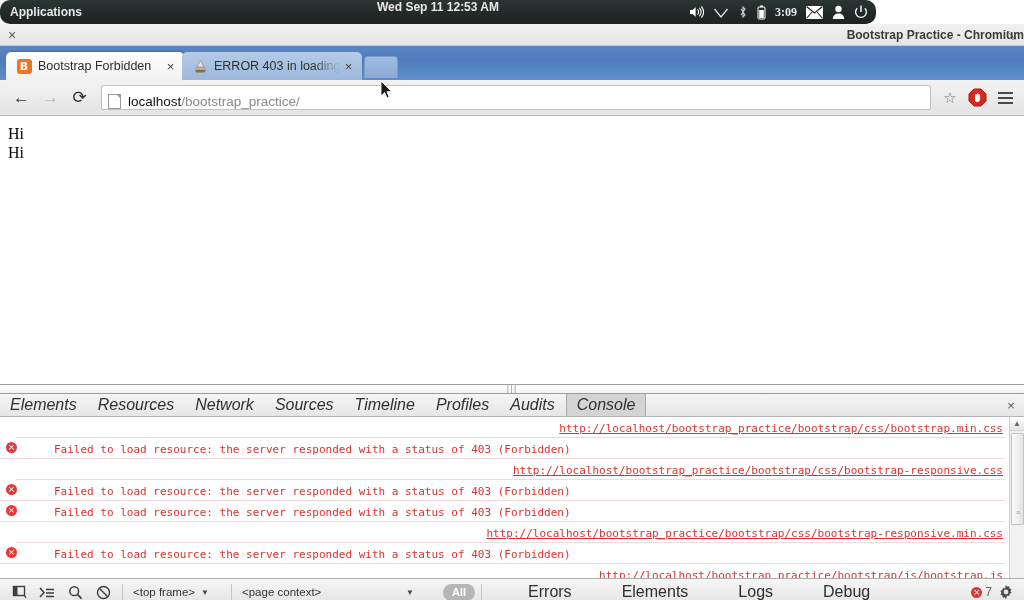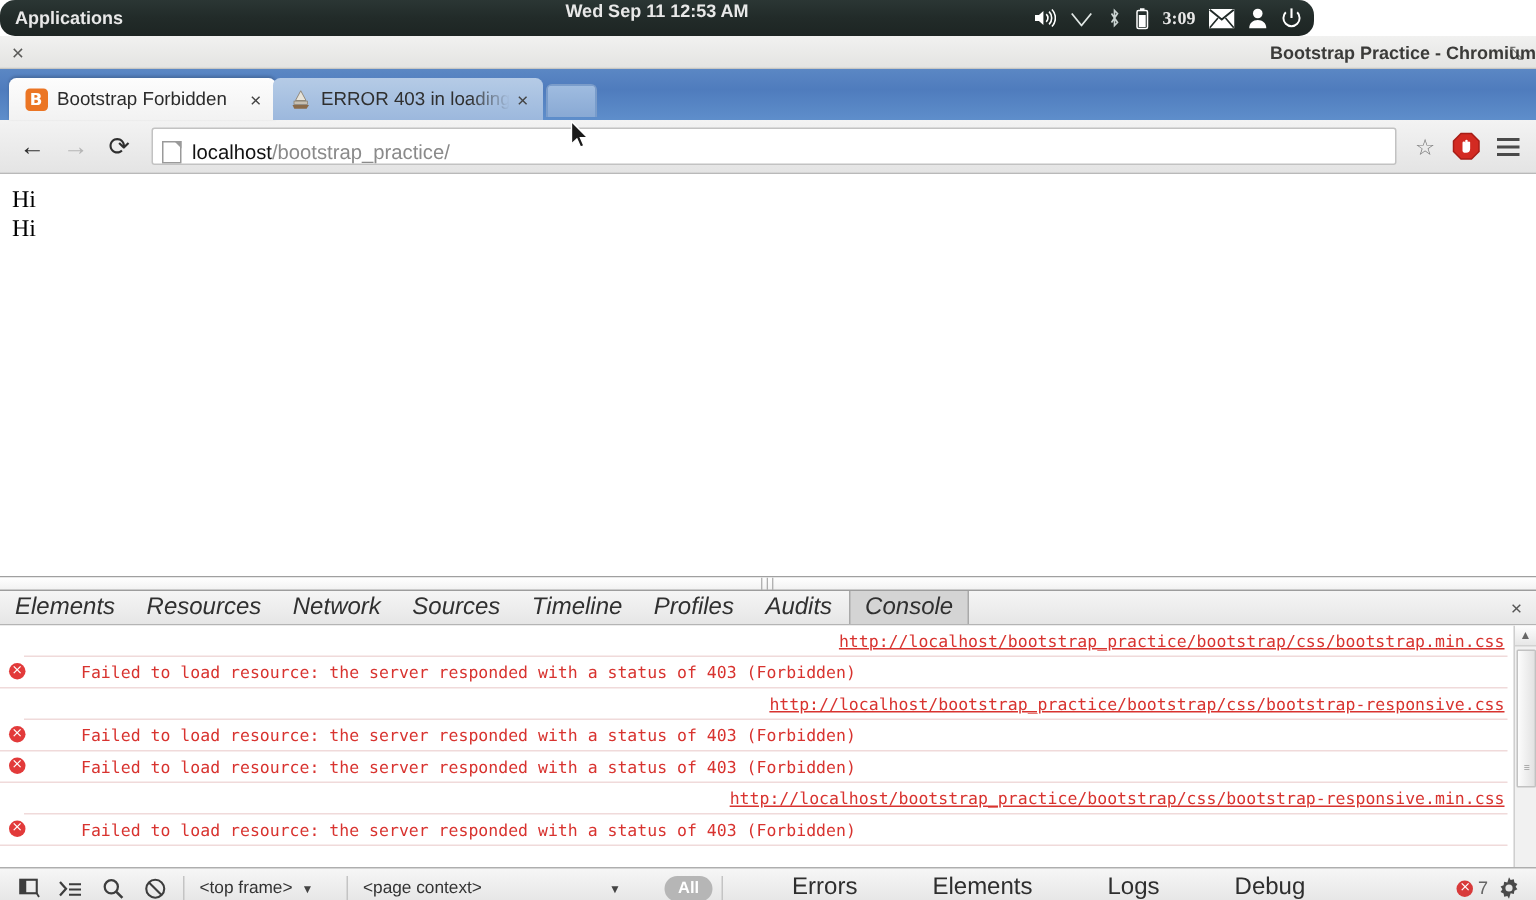--- a/index.html
+++ b/index.html
@@ -436,20 +436,23 @@
 
       <div class="console-msg url-only">
         <span class="msg-url">http://localhost/bootstrap_practice/bootstrap/css/bootstrap-responsive.min.css</span>
       </div>
 
       <div class="console-msg">
         <span class="err-icon">×</span>
         <span class="msg-text">Failed to load resource: the server responded with a status of 403 (Forbidden)</span>
       </div>
 
+      <div class="console-msg url-only">
+        <span class="msg-url">http://localhost/bootstrap_practice/bootstrap/js/bootstrap.js</span>
+      </div>
 
     </div>
 
     <div id="console-scrollbar">
       <div class="sb-arrow">▲</div>
       <div class="sb-thumb"></div>
       <div class="sb-grip">≡</div>
     </div>
   </div>
 

